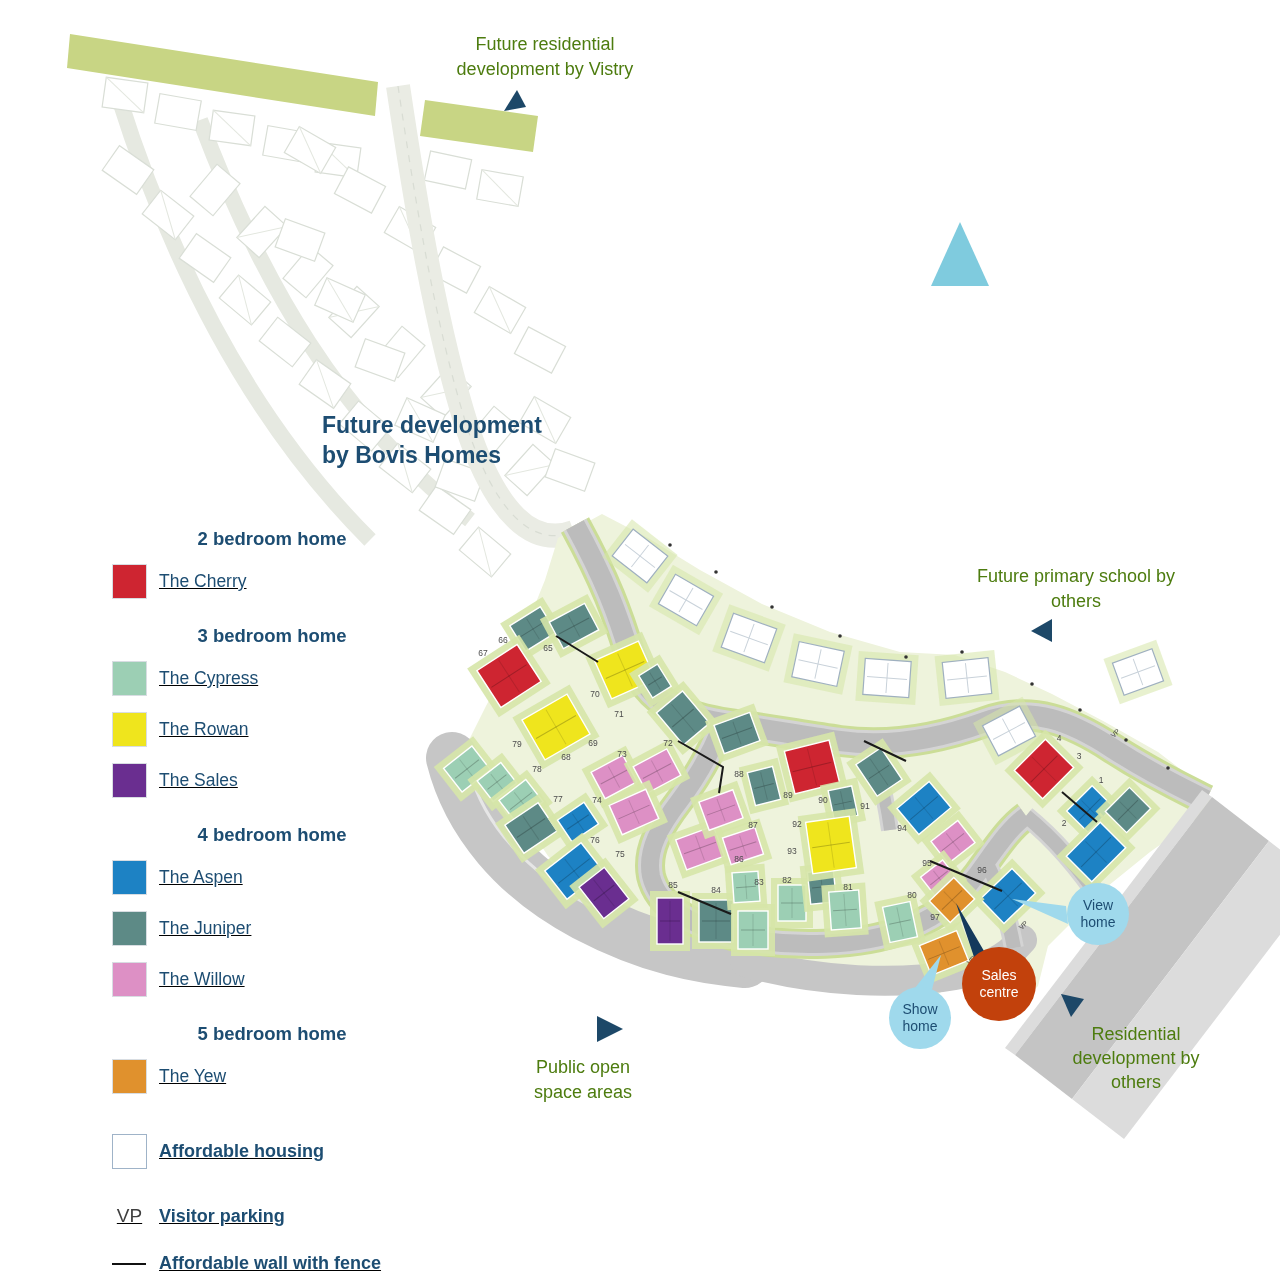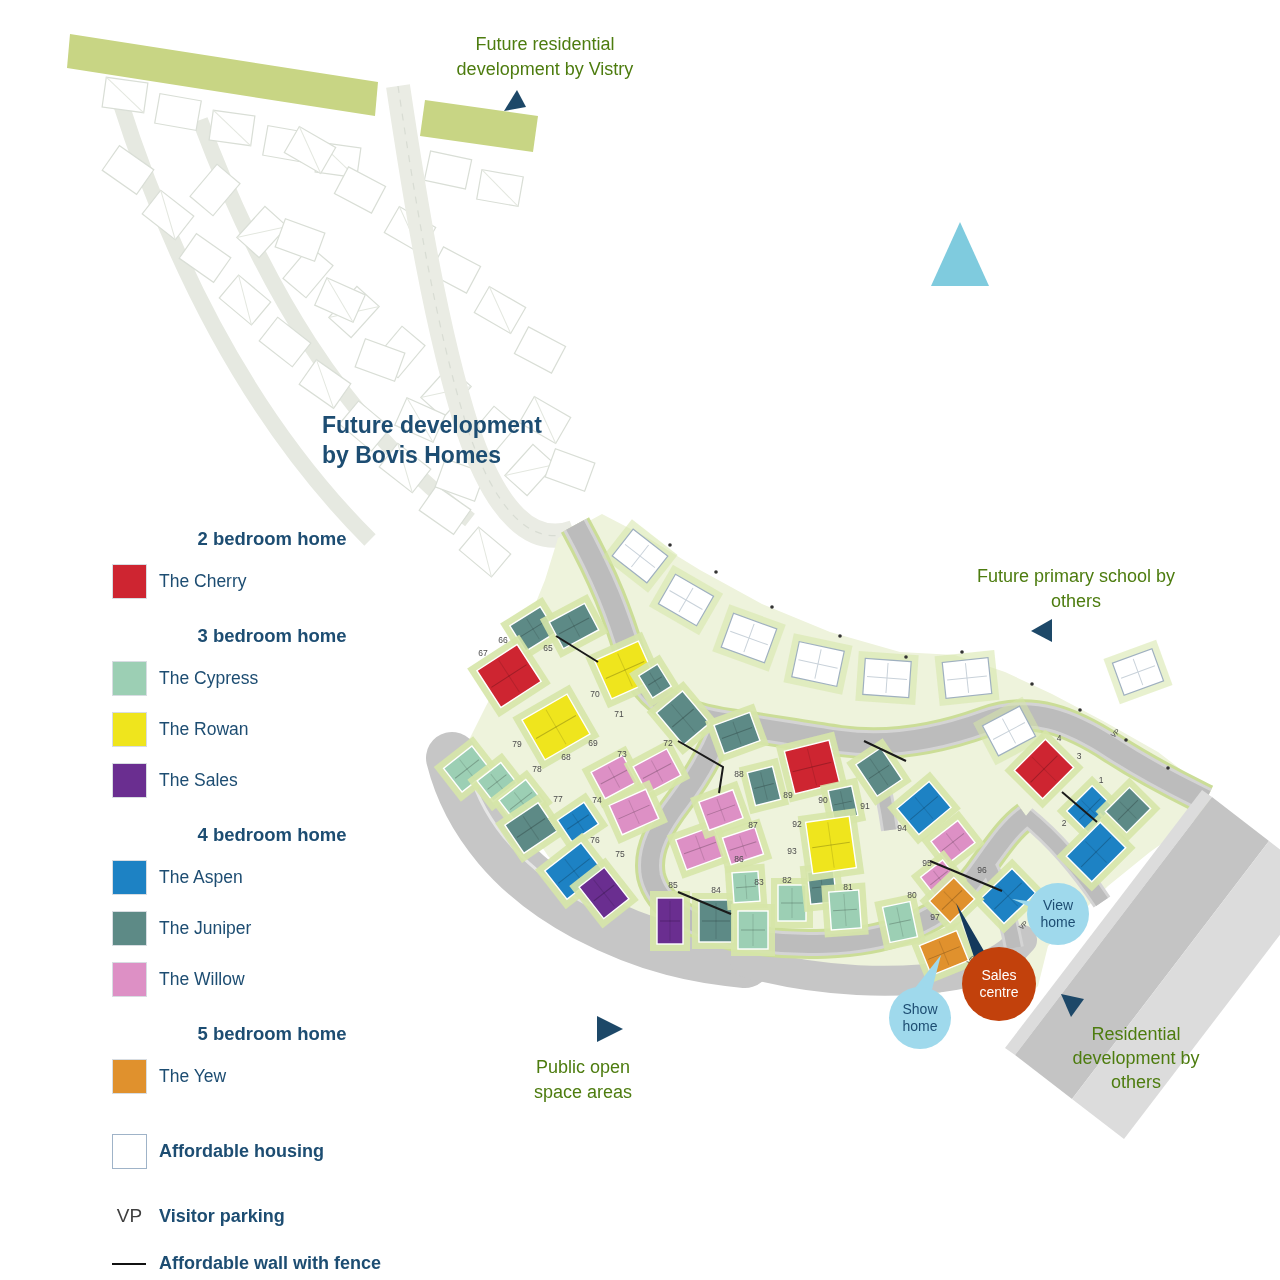--- a/index.html
+++ b/index.html
@@ -16,21 +16,21 @@
   }
   .map-title{
     position:absolute;z-index:3;
     color:#1d4d72;font-size:23px;line-height:30px;font-weight:700;
   }
   #legend{position:absolute;left:112px;top:528px;z-index:3;width:320px;}
   .lg-heading{
     color:#1d4d72;font-size:18.5px;font-weight:700;margin:26px 0 14px 0;text-align:center;
   }
   .lg-heading:first-child{margin-top:0;}
-  .lg-row{display:flex;align-items:center;margin:8px 0 16px 0;}
+  .lg-row{display:flex;align-items:center;margin:8px 0 16px 0;text-decoration:underline;}
   .lg-swatch{
     width:35px;height:35px;flex:0 0 35px;margin-right:12px;
     border:1px solid #d8dde2;box-sizing:border-box;
   }
   .lg-swatch.outline{border:1.5px solid #9fb3c8;background:#ffffff;}
   .lg-label{color:#1d4d72;font-size:17.5px;}
   .lg-label.bold{font-weight:700;font-size:18px;}
   .lg-sym{
     width:35px;flex:0 0 35px;margin-right:12px;text-align:center;
     color:#3f3f3f;font-size:19px;
@@ -631,21 +631,21 @@
 </svg>
 
 <div class="map-label" style="left:430px;top:32px;width:230px;">Future residential development by Vistry</div>
 <div class="map-title" style="left:322px;top:410px;width:250px;">Future development by Bovis Homes</div>
 <div class="map-label" style="left:956px;top:564px;width:240px;">Future primary school by others</div>
 <div class="map-label" style="left:518px;top:1055px;width:130px;">Public open space areas</div>
 <div class="map-label" style="left:1066px;top:1022px;width:140px;line-height:24px;">Residential development by others</div>
 
 <div class="bubble light" style="left:889px;top:987px;width:62px;height:62px;">Show home</div>
 <div class="bubble dark" style="left:962px;top:947px;width:74px;height:74px;">Sales centre</div>
-<div class="bubble light" style="left:1027px;top:883px;width:62px;height:62px;">View home</div>
+<div class="bubble light" style="left:1067px;top:883px;width:62px;height:62px;">View home</div>
 
 <div id="legend">
     <div class="lg-heading">2 bedroom home</div>
     <div class="lg-row">
       <div class="lg-swatch" style="background: rgb(206, 37, 49);"></div>
       <div class="lg-label">The Cherry</div>
     </div>
     <div class="lg-heading">3 bedroom home</div>
     <div class="lg-row">
       <div class="lg-swatch" style="background: rgb(156, 207, 180);"></div>

